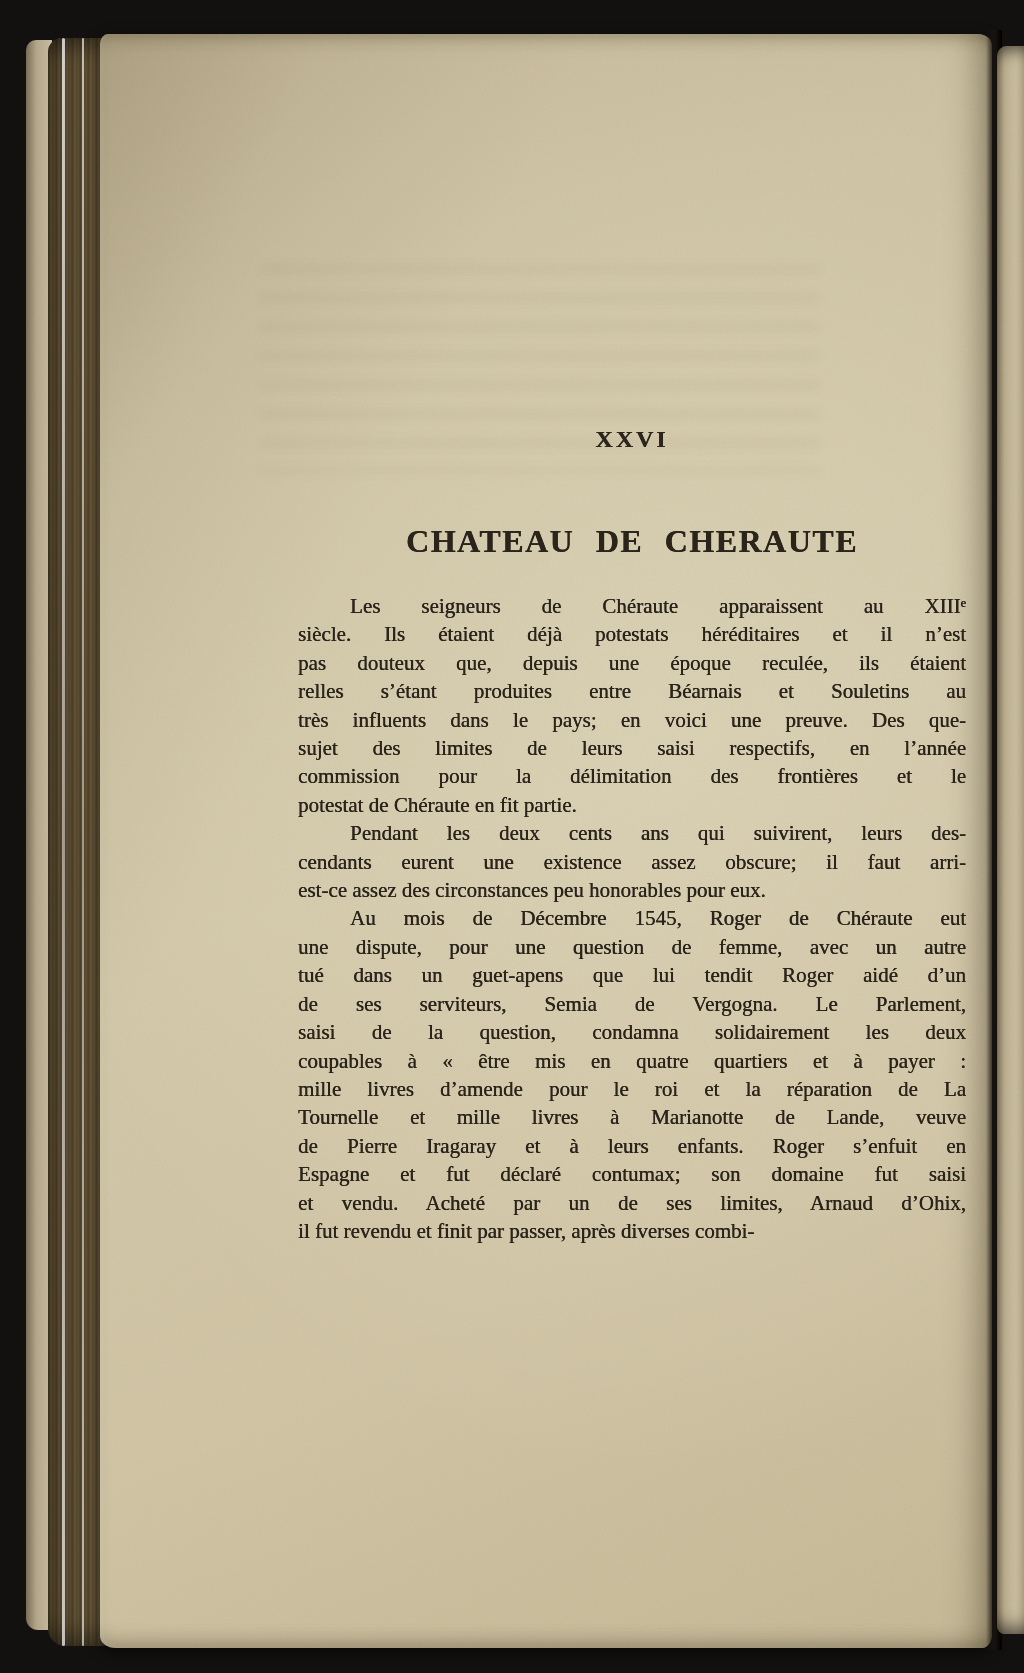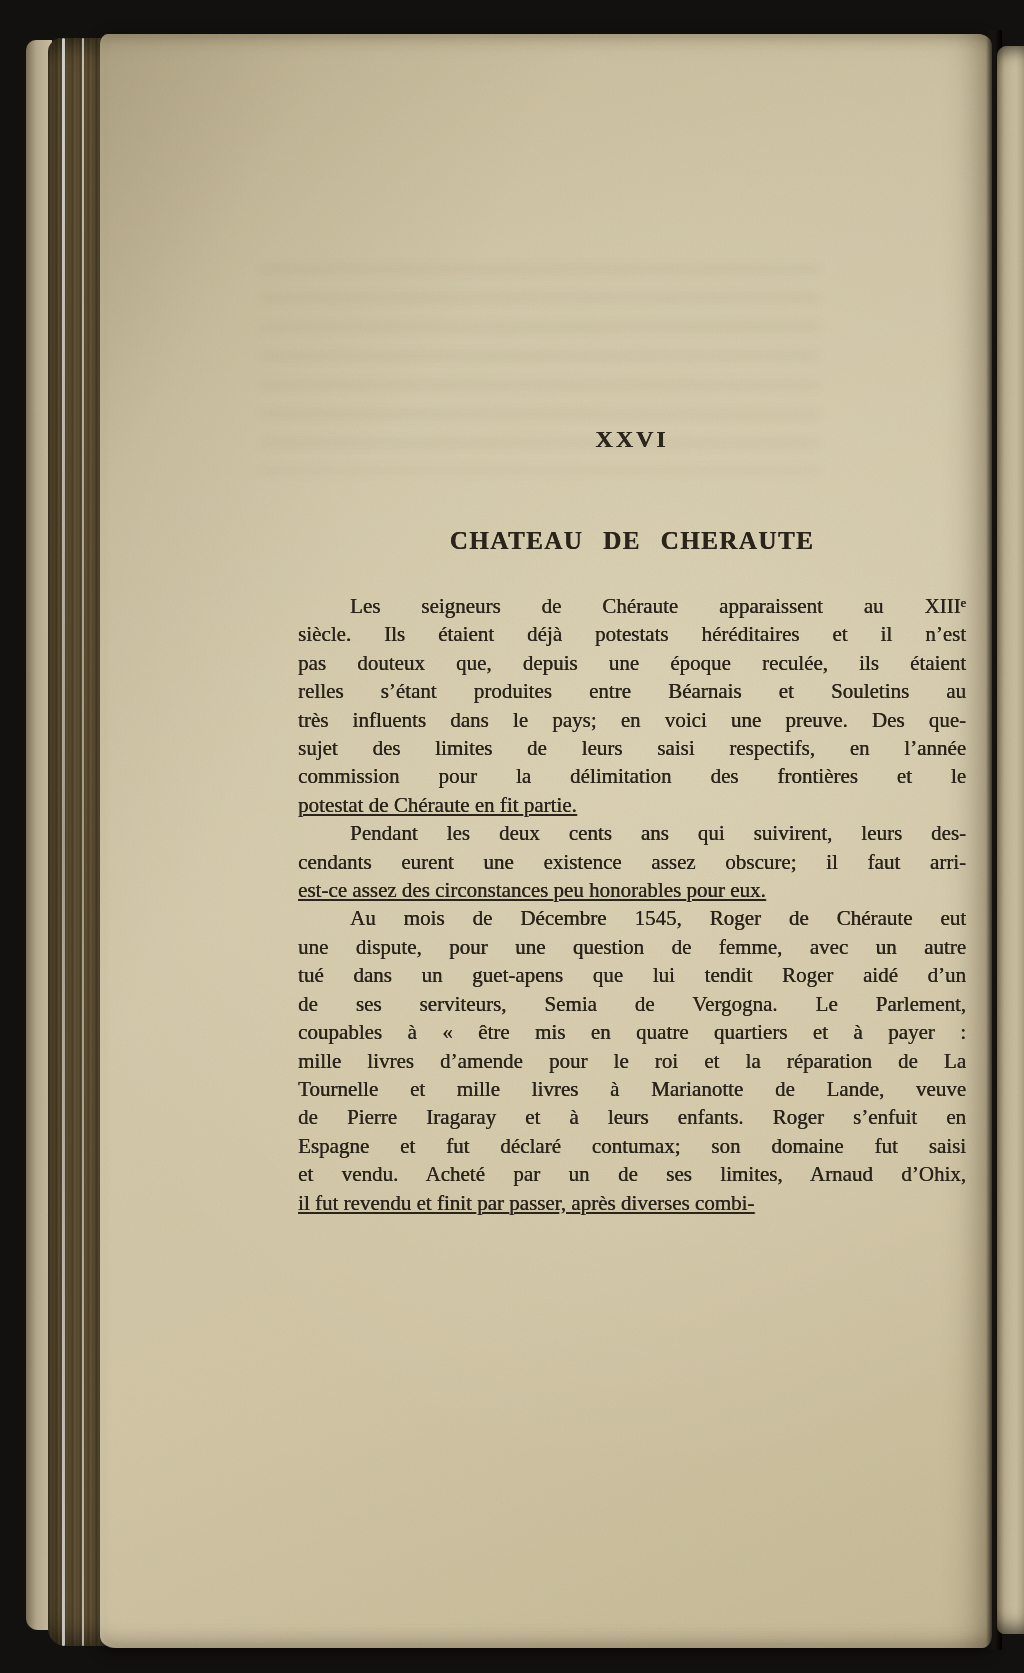--- a/index.html
+++ b/index.html
@@ -84,33 +84,33 @@
   .text-column{
     position:absolute;left:198px;top:390px;width:668px;
     color:var(--ink);
   }
   .chapter-number{
     text-align:center;font-size:24px;font-weight:bold;letter-spacing:3px;
     line-height:30px;margin:0;
     text-shadow:.3px 0 0 currentColor;
   }
   .chapter-title{
-    text-align:center;font-size:25px;font-weight:bold;letter-spacing:1.5px;
+    text-align:center;font-size:32px;font-weight:bold;letter-spacing:1.5px;
     word-spacing:12px;line-height:30px;margin:72px 0 0 0;
     text-shadow:.3px 0 0 currentColor;
   }
   .body-text{margin-top:36px;font-size:21px;}
   .paragraph{margin:0;}
   .line{
     line-height:28.4px;white-space:normal;
     text-align:justify;text-align-last:justify;
     text-shadow:.35px 0 0 currentColor;
   }
   .line.first{text-indent:52px;font-family:Liberation Serif, serif;}
-  .line.last{text-align-last:left;text-decoration:underline;}
+  .line.last{text-align-last:left;}
   
   svg.grain{
     position:absolute;left:0;top:0;width:1024px;height:1673px;
     mix-blend-mode:multiply;opacity:.10;pointer-events:none;
   }
 </style>
 </head>
 <body>
 
 <div class="cover-board"></div>
@@ -139,20 +139,21 @@
         <div class="paragraph">
           <div class="line first">Pendant les deux cents ans qui suivirent, leurs des-</div>
           <div class="line">cendants eurent une existence assez obscure; il faut arri-</div>
           <div class="line last">est-ce assez des circonstances peu honorables pour eux.</div>
         </div>
         <div class="paragraph">
           <div class="line first">Au mois de Décembre 1545, Roger de Chéraute eut</div>
           <div class="line">une dispute, pour une question de femme, avec un autre</div>
           <div class="line">tué dans un guet-apens que lui tendit Roger aidé d’un</div>
           <div class="line">de ses serviteurs, Semia de Vergogna. Le Parlement,</div>
+          <div class="line">saisi de la question, condamna solidairement les deux</div>
           <div class="line">coupables à « être mis en quatre quartiers et à payer :</div>
           <div class="line">mille livres d’amende pour le roi et la réparation de La</div>
           <div class="line">Tournelle et mille livres à Marianotte de Lande, veuve</div>
           <div class="line">de Pierre Iragaray et à leurs enfants. Roger s’enfuit en</div>
           <div class="line">Espagne et fut déclaré contumax; son domaine fut saisi</div>
           <div class="line">et vendu. Acheté par un de ses limites, Arnaud d’Ohix,</div>
           <div class="line last">il fut revendu et finit par passer, après diverses combi-</div>
         </div>
       </div>
   </div>

